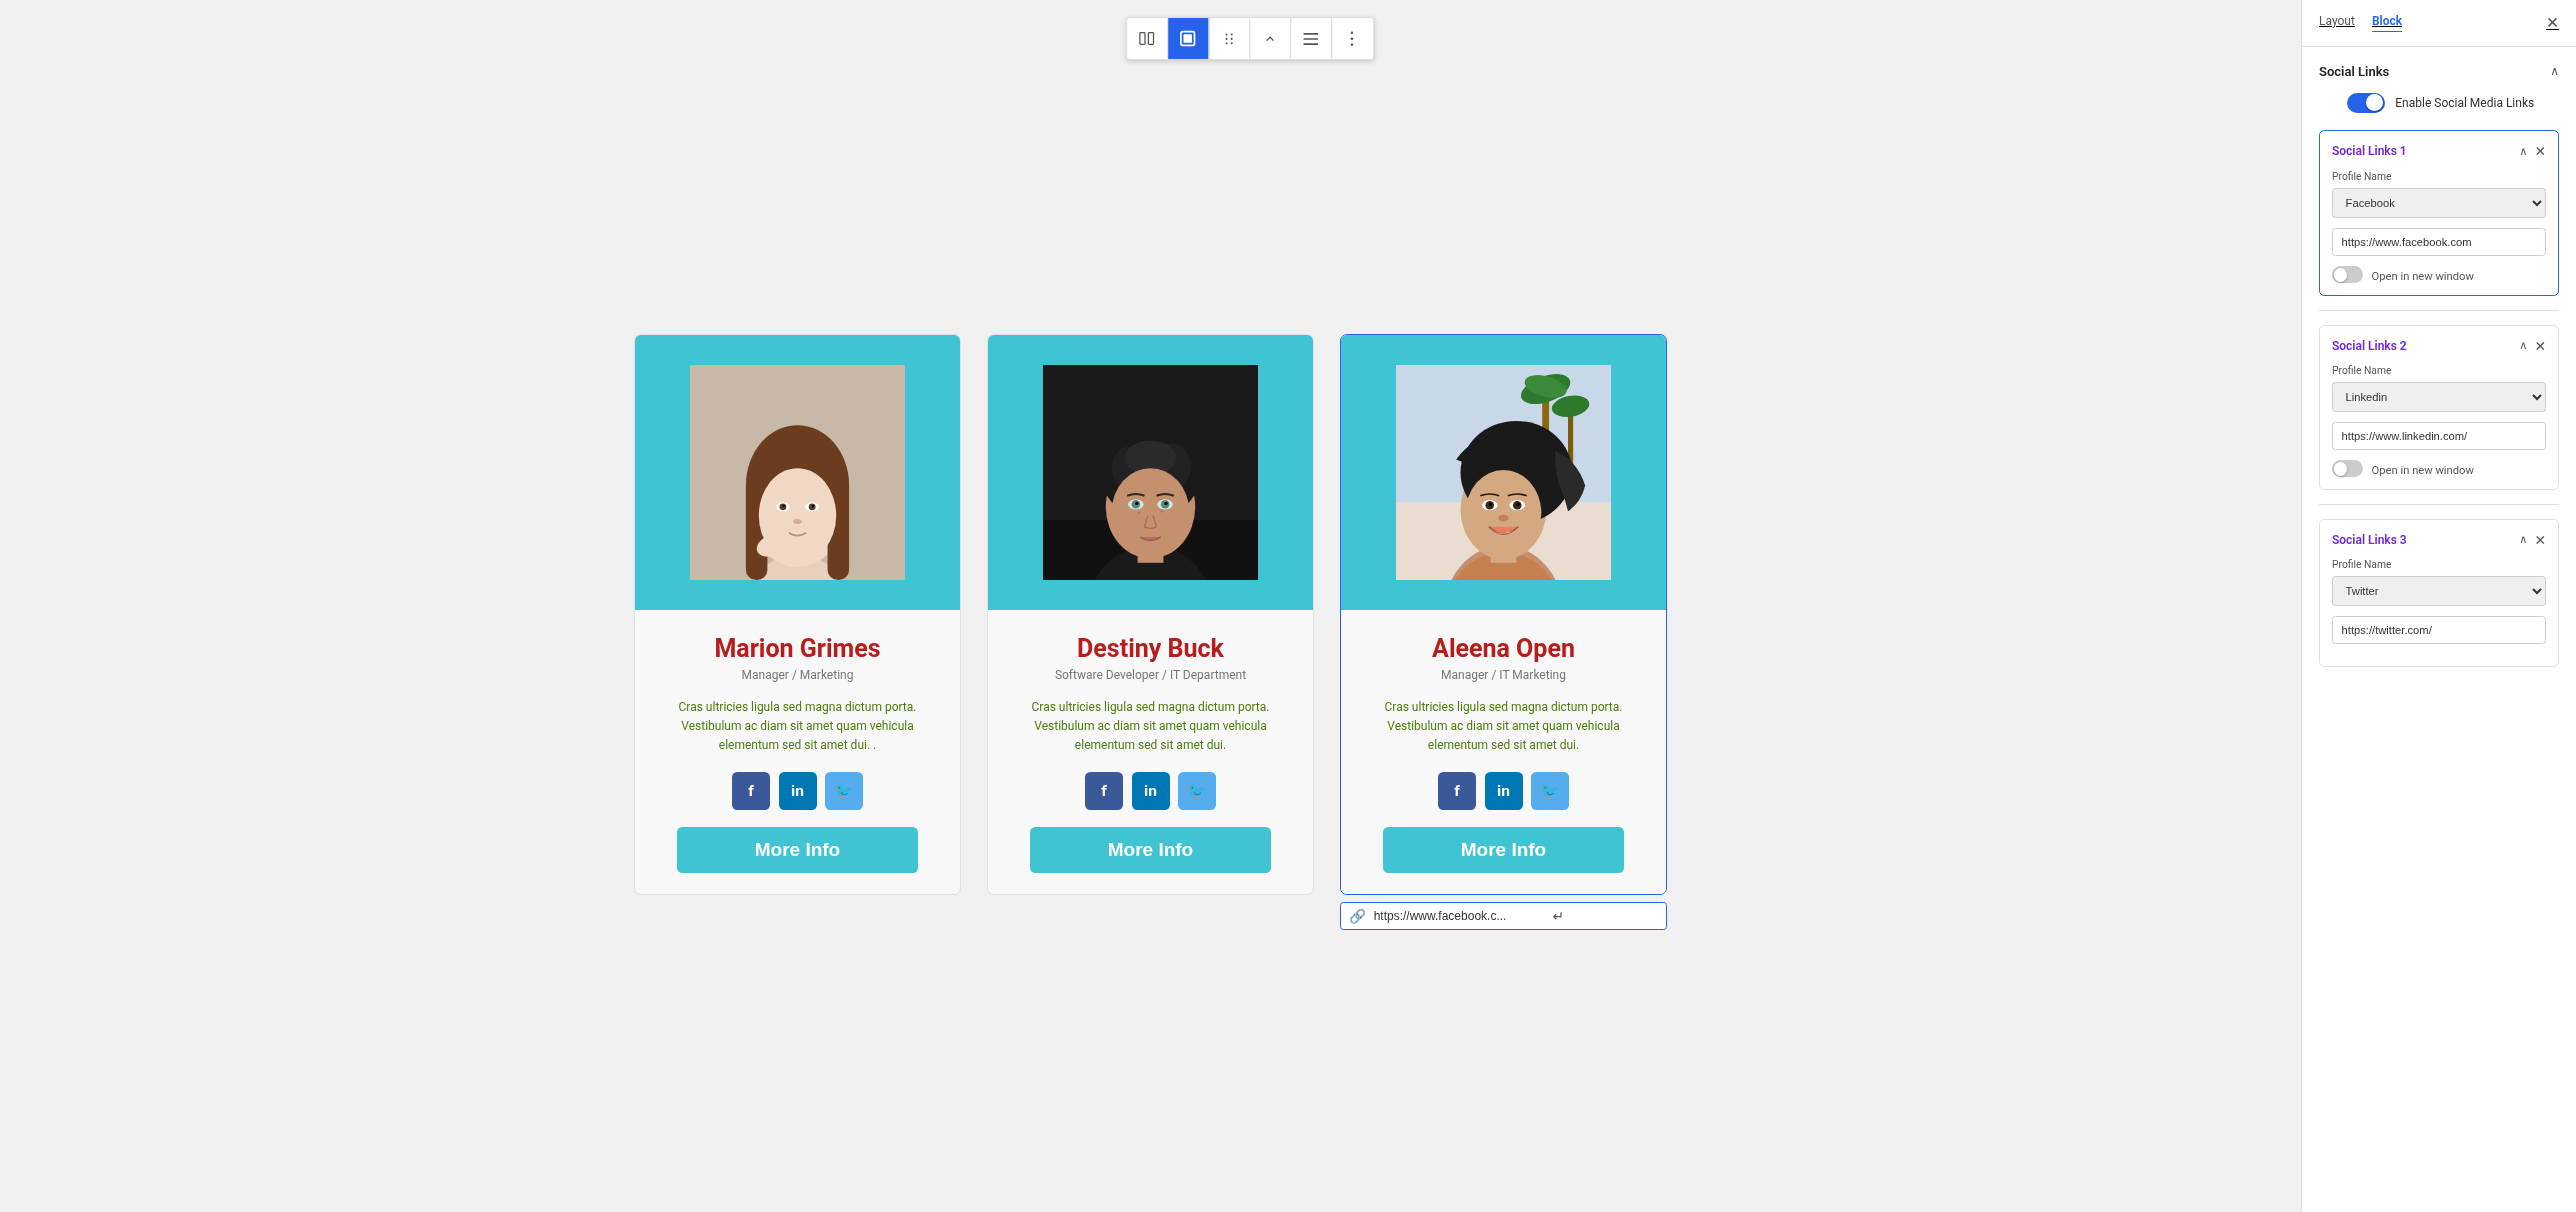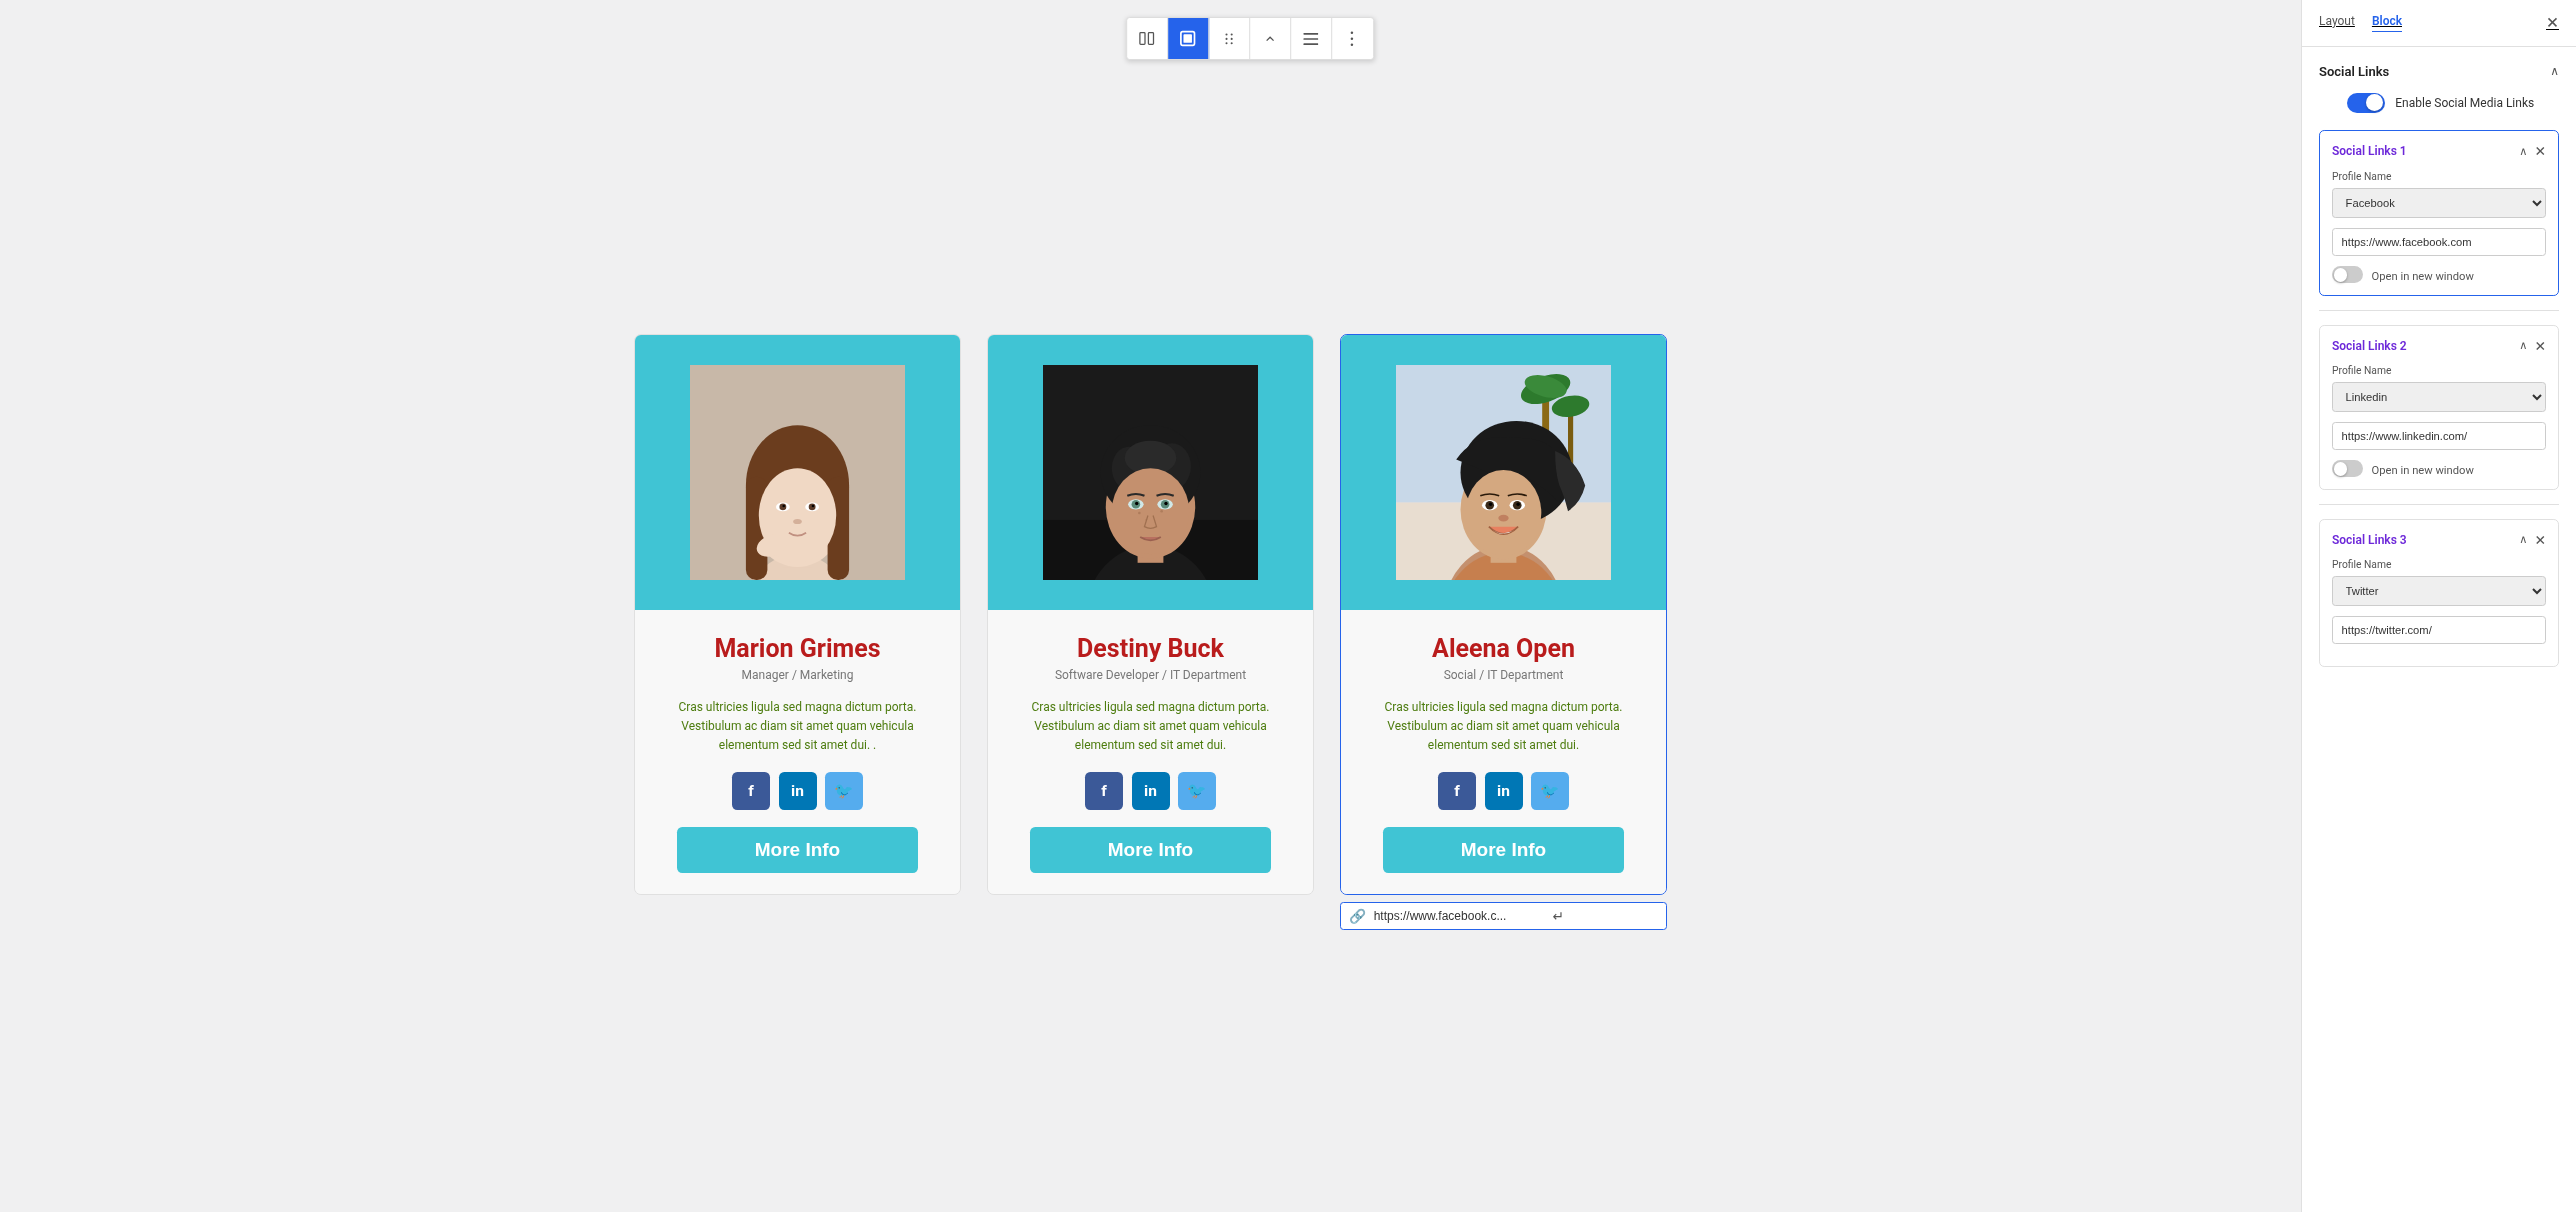--- a/index.html
+++ b/index.html
@@ -558,21 +558,21 @@
 
             <path d="M108,188 Q125,205 142,188" stroke="#a06040" stroke-width="2" fill="#e88060"></path>
 
             <path d="M112,192 Q125,200 138,192 Q130,196 120,196 Z" fill="#fff"></path>
 
             <ellipse cx="125" cy="178" rx="6" ry="4" fill="#c08060"></ellipse>
           </svg>
         </div>
         <div class="card-body">
           <div class="card-name">Aleena Open</div>
-          <div class="card-title">Social / IT Department</div>
+          <div class="card-title">Manager / IT Marketing</div>
           <div class="card-description">Cras ultricies ligula sed magna dictum porta. Vestibulum ac diam sit amet quam vehicula elementum sed sit amet dui.</div>
           <div class="social-icons">
             <div class="social-icon facebook">f</div>
             <div class="social-icon linkedin">in</div>
             <div class="social-icon twitter">🐦</div>
           </div>
           <button class="more-info-btn">More Info</button>
         </div>
       </div>
 

